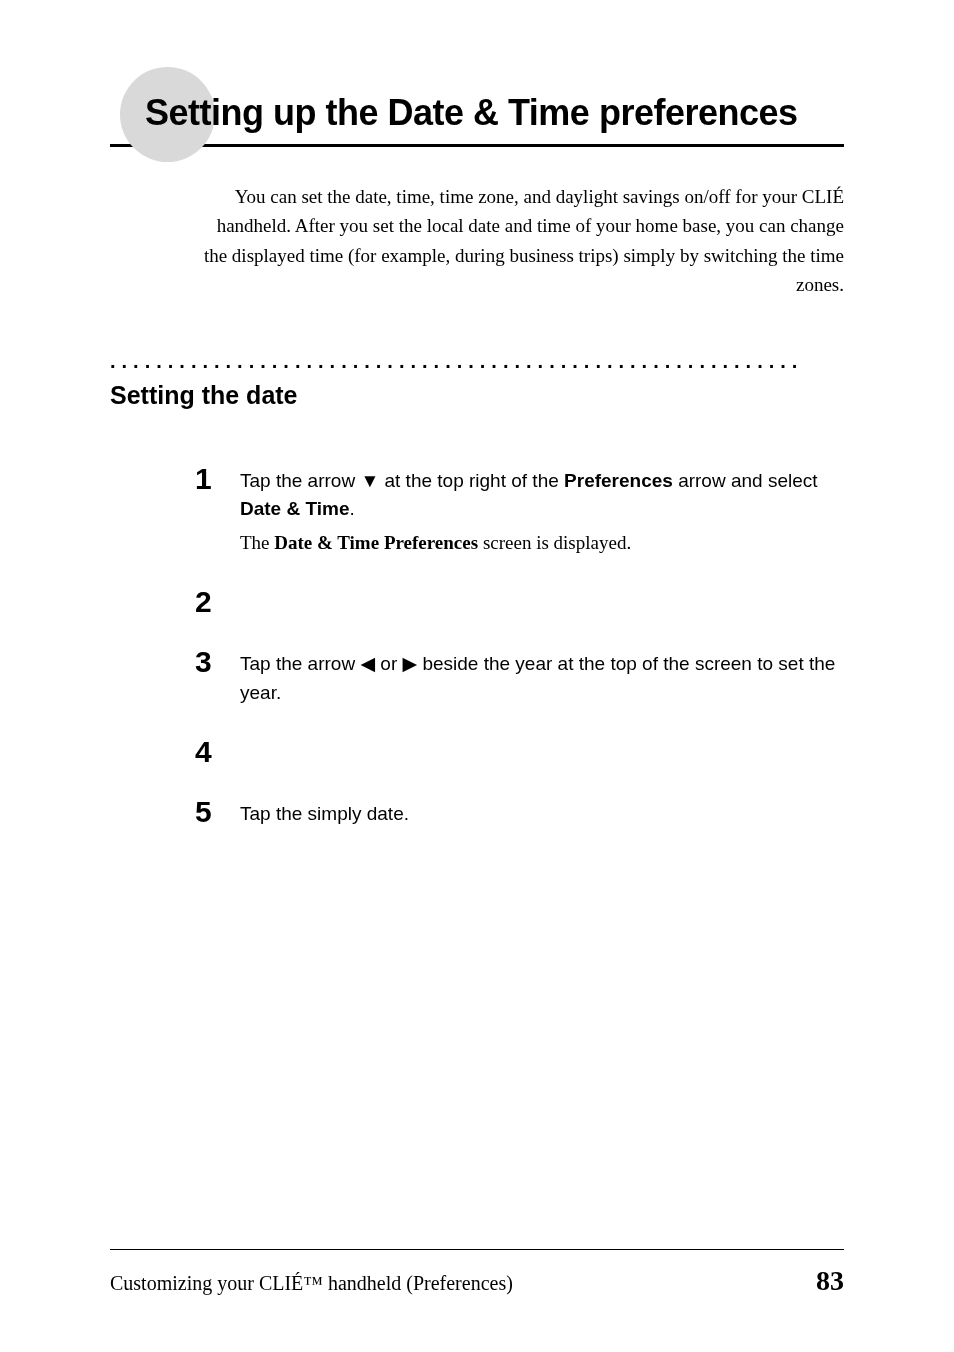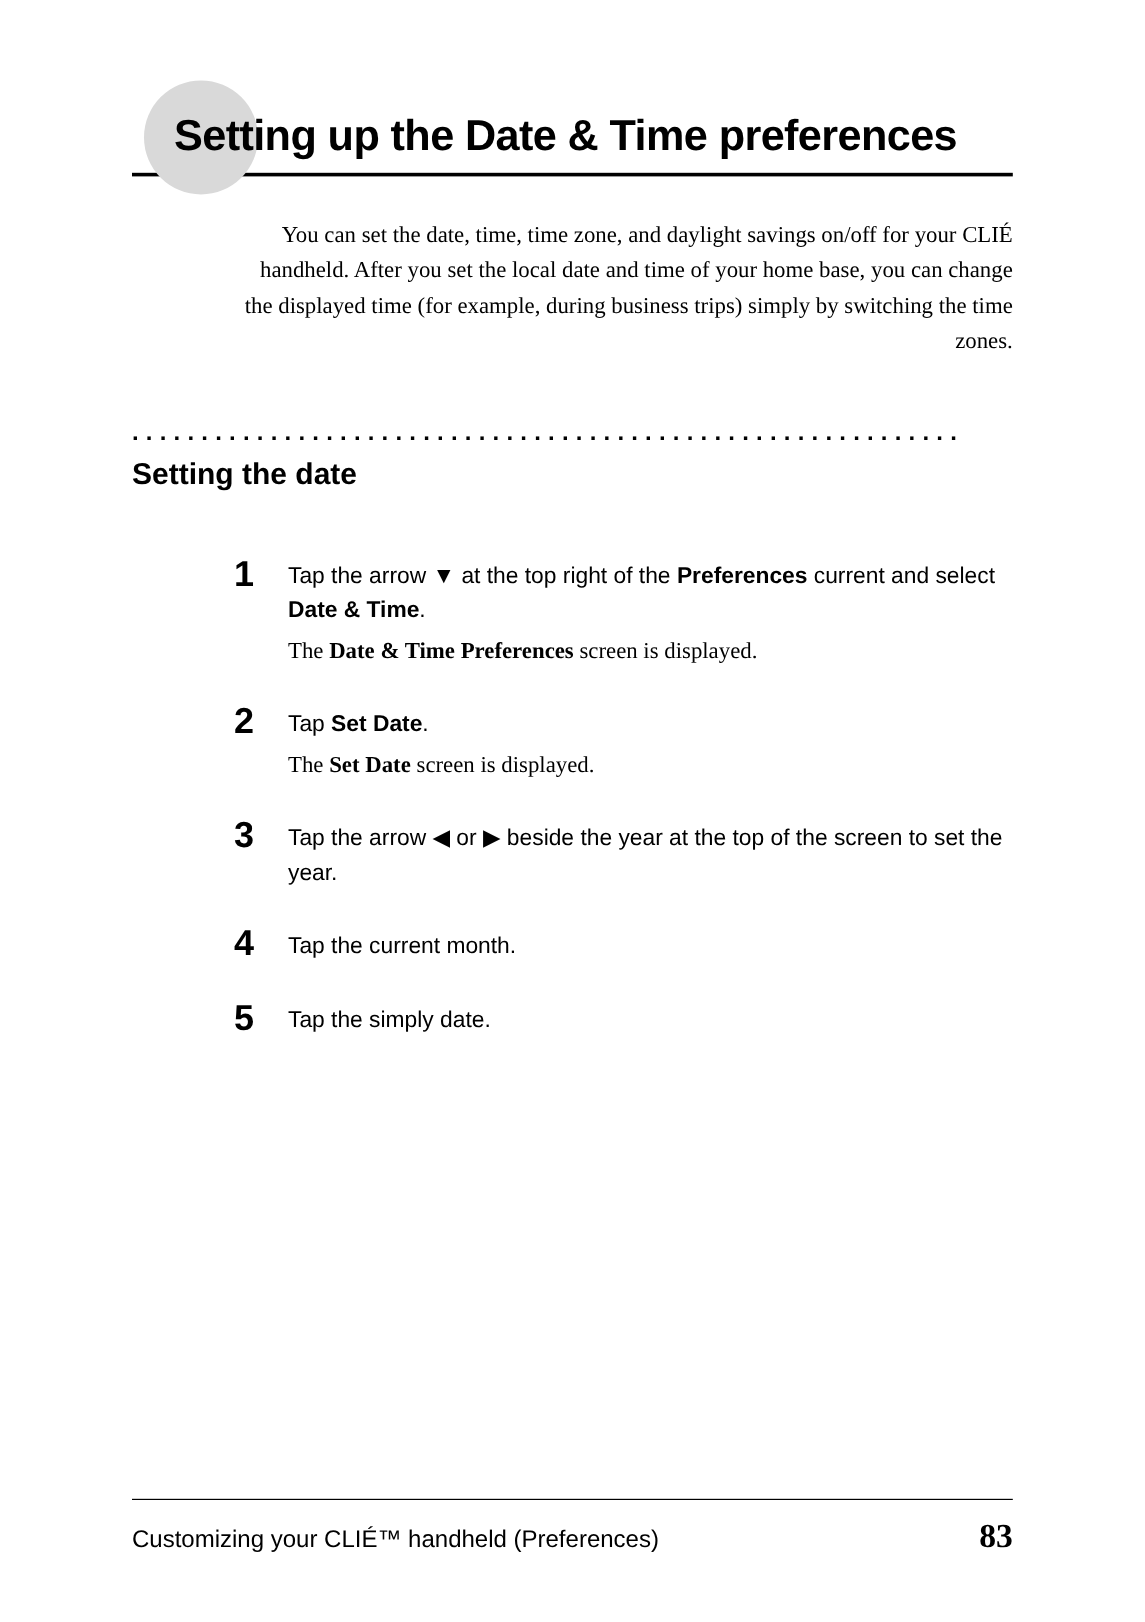--- a/index.html
+++ b/index.html
@@ -106,21 +106,21 @@
     .footer-line {
       border-top: 1px solid #000;
       margin-bottom: 15px;
     }
     .footer-row {
       display: flex;
       justify-content: space-between;
       align-items: baseline;
     }
     .footer-left {
-      font-family: Liberation Sans, sans-serif;
+      font-family: Liberation Serif, serif;
       font-size: 20px;
     }
     .footer-page {
       font-family: Liberation Serif, serif;
       font-weight: 900;
       font-size: 28px;
     }
     .tri {
       font-family: Arial, sans-serif;
     }
@@ -138,54 +138,43 @@
 
 <div class="dotted-line">............................................................</div>
 <h2 class="section-heading">Setting the date</h2>
 
 <div class="steps">
 
   <div class="step">
     <div class="step-num">1</div>
     <div class="step-body">
       <div class="step-instruction">
-        <span>Tap the arrow </span><span class="tri">▼</span><span> at the top right of the </span><span class="bold">Preferences</span><span> current and select </span><span class="bold">Date &amp; Time</span><span>.</span>
+        <span>Tap the arrow </span><span class="tri">▼</span><span> at the top right of the </span><span class="bold">Preferences</span><span> arrow and select </span><span class="bold">Date &amp; Time</span><span>.</span>
       </div>
       <div class="step-note">
         <span>The </span><span class="bold">Date &amp; Time Preferences</span><span> screen is displayed.</span>
       </div>
     </div>
   </div>
 
   <div class="step">
     <div class="step-num">2</div>
-    <div class="step-body">
-      <div class="step-instruction">
-        <span>Tap </span><span class="bold">Set Date</span><span>.</span>
-      </div>
-      <div class="step-note">
-        <span>The </span><span class="bold">Set Date</span><span> screen is displayed.</span>
-      </div>
-    </div>
   </div>
 
   <div class="step">
     <div class="step-num">3</div>
     <div class="step-body">
       <div class="step-instruction">
         <span>Tap the arrow </span><span class="tri">◀</span><span> or </span><span class="tri">▶</span><span> beside the year at the top of the screen to set the year.</span>
       </div>
     </div>
   </div>
 
   <div class="step">
     <div class="step-num">4</div>
-    <div class="step-body">
-      <div class="step-instruction">Tap the current month.</div>
-    </div>
   </div>
 
   <div class="step">
     <div class="step-num">5</div>
     <div class="step-body">
       <div class="step-instruction">Tap the simply date.</div>
     </div>
   </div>
 
 </div>

